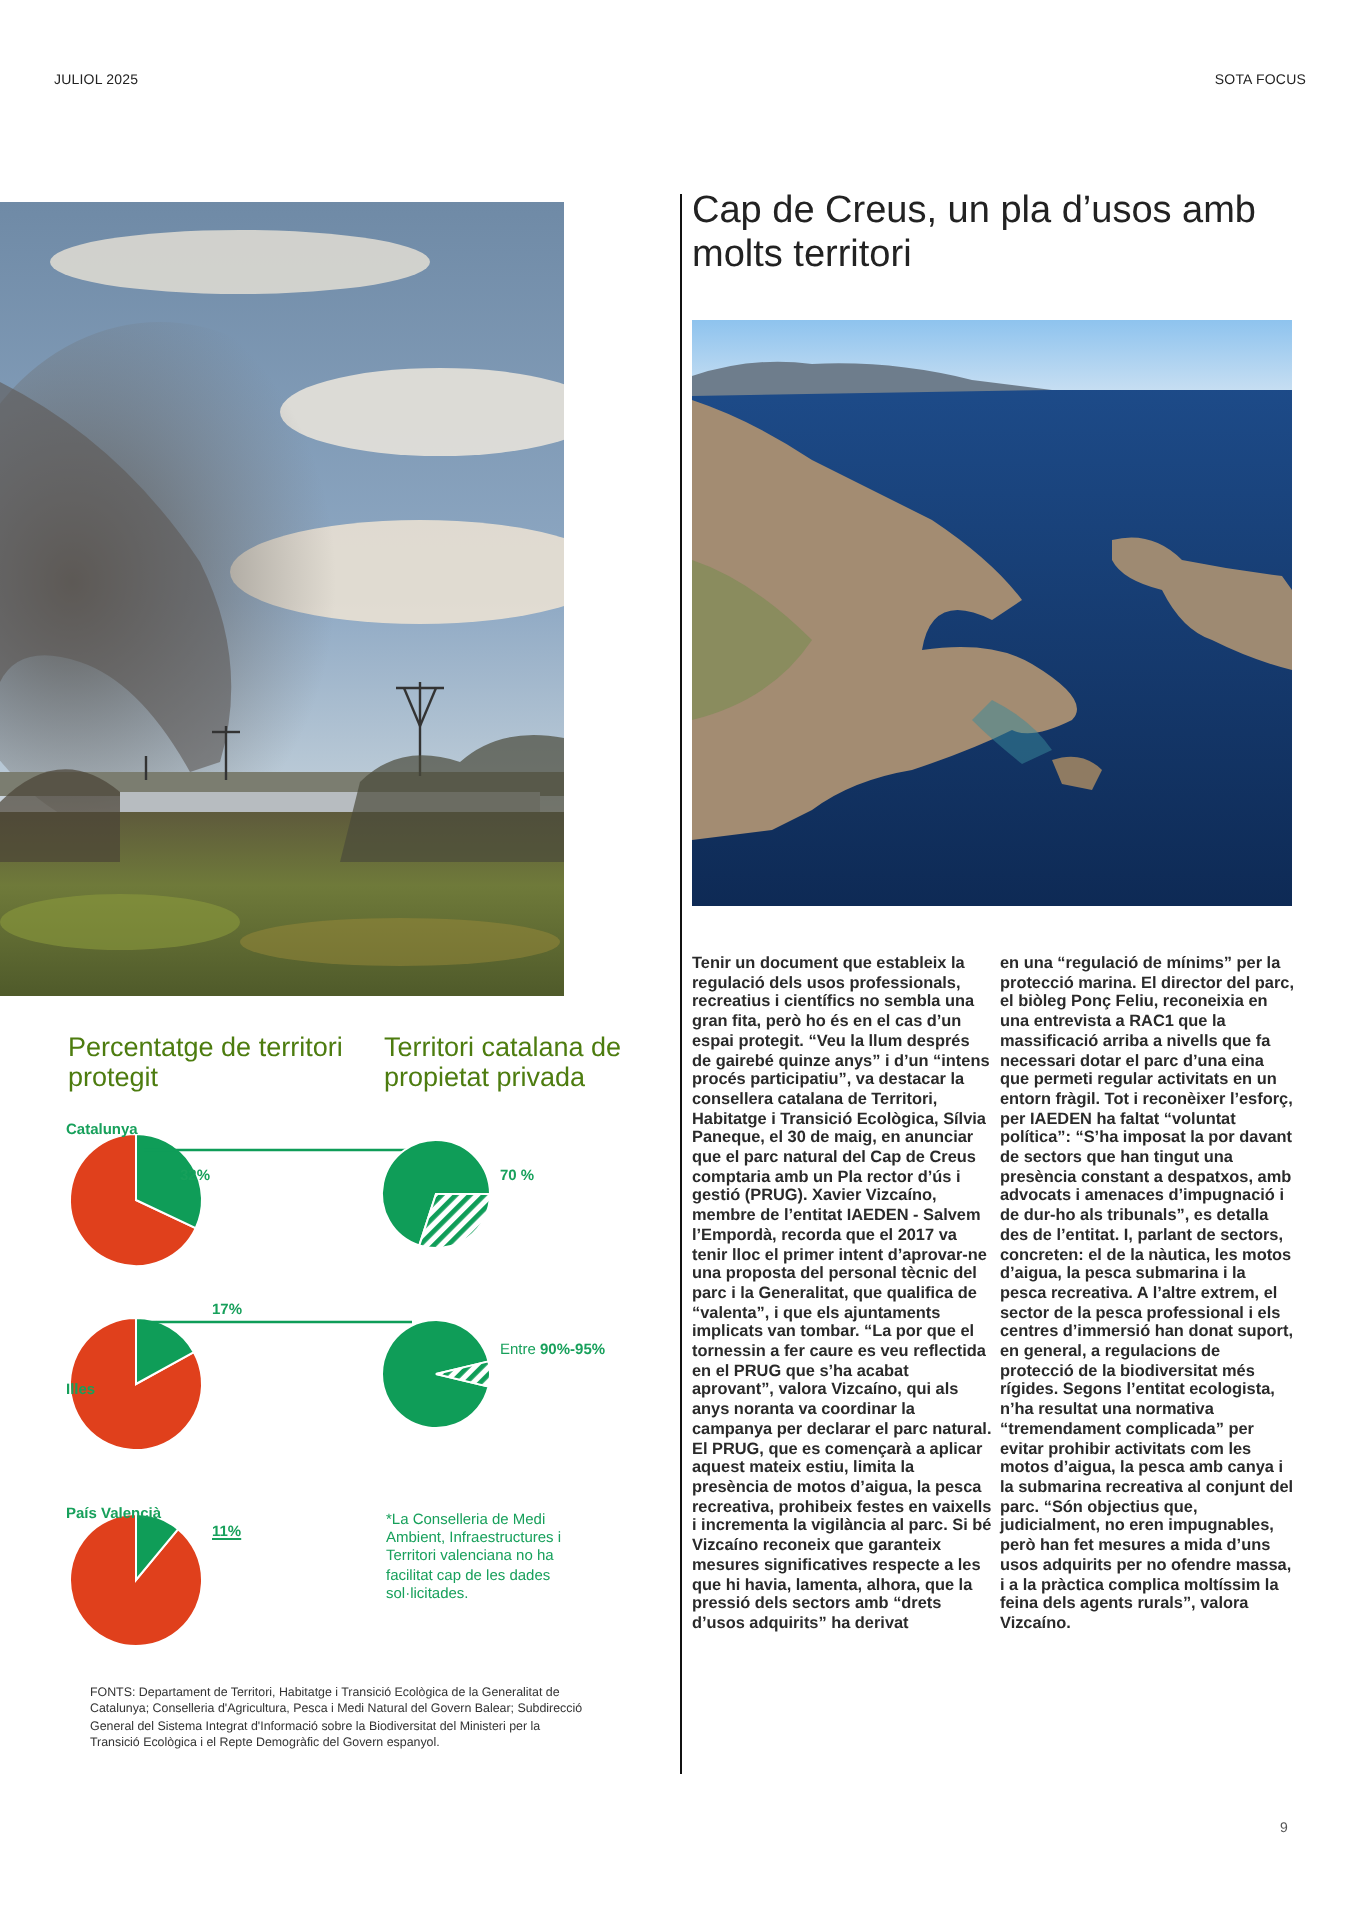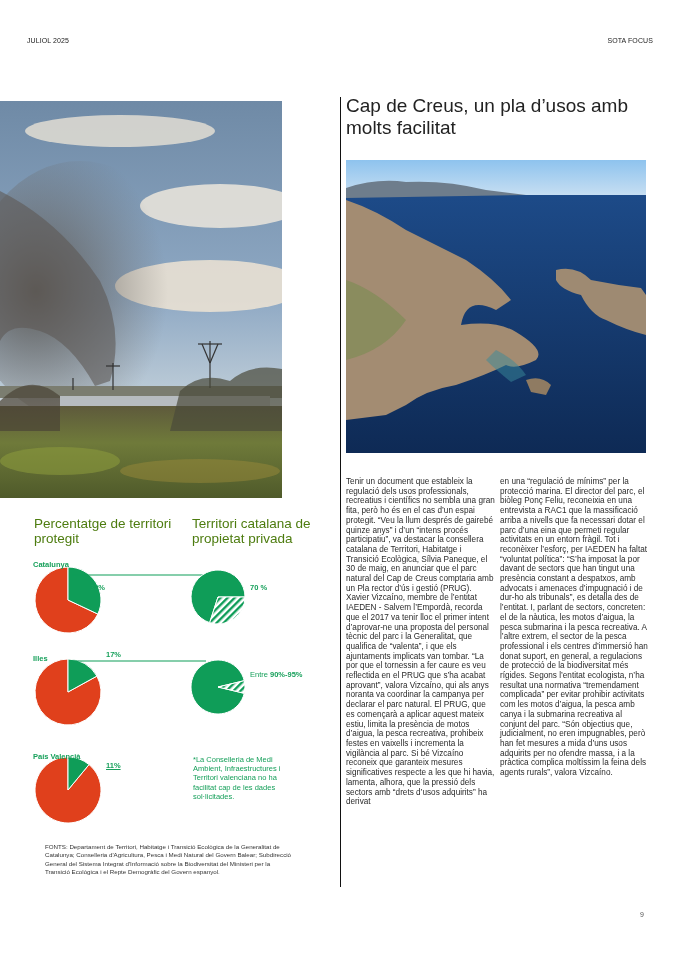--- a/index.html
+++ b/index.html
@@ -27,21 +27,21 @@
   #note { left: 193px; top: 755px; }
   .sources { font-size: 6.2px; line-height: 8.4px; color: #333; width: 250px; }
   #sources { left: 45px; top: 843px; }
 
   
   #divider { left: 340px; top: 97px; width: 1px; height: 790px; background: #111; }
   #article-title { left: 346px; top: 95px; font-size: 19px; line-height: 22px; color: #222; width: 300px; }
   #sea-photo { left: 346px; top: 160px; width: 300px; height: 293px; overflow: hidden; }
   #sea-photo svg { display: block; }
   .col { font-size: 8.2px; line-height: 9.7px; color: #2a2a2a; width: 150px; }
-  .col p { margin: 0; }
+  .col p { margin: 0; font-weight: bold; }
   #col1 { left: 346px; top: 477px; }
   #col2 { left: 500px; top: 477px; width: 148px; }
   #page-number { left: 640px; top: 911px; font-size: 7px; color: #555; }
 </style>
 </head>
 <body>
 
 <div id="hdr-left" class="abs hdr">JULIOL 2025</div>
 <div id="hdr-right" class="abs hdr">SOTA FOCUS</div>
 
@@ -112,32 +112,32 @@
       <line x1="72" y1="106" x2="206" y2="106" stroke="#0f9d58" stroke-width="1.2"></line>
       <path d="M218 132 L244.25398785073727 138.30302482410943 A27 27 0 1 1 244.25398785073727 125.69697517589054 Z" fill="#0f9d58" stroke="#ffffff" stroke-width="1"></path>
       <path d="M218 132 L244.25398785073727 125.69697517589056 A27 27 0 0 1 244.25398785073727 138.30302482410943 Z" fill="url(#hatch)" stroke="#ffffff" stroke-width="1"></path>
     </g>
 </svg>
 
 <div class="abs region-label" style="left:33px;top:560px;">Catalunya</div>
 <div class="abs pct-label" style="left:90px;top:583px;">32%</div>
 <div class="abs pct-label" style="left:250px;top:583px;">70 %</div>
 
-<div class="abs region-label" style="left:33px;top:654px;">Illes</div>
+<div class="abs region-label" style="left:33px;top:690px;">Illes</div>
 <div class="abs pct-label" style="left:106px;top:650px;">17%</div>
 <div class="abs pct-label" style="left:250px;top:670px;"><span class="light">Entre </span><span>90%-95%</span></div>
 
 <div class="abs region-label" style="left:33px;top:752px;">País Valencià</div>
 <div class="abs pct-label" style="left:106px;top:761px;text-decoration:underline;">11%</div>
 
 <div id="note" class="abs note">*La Conselleria de Medi Ambient, Infraestructures i Territori valenciana no ha facilitat cap de les dades sol·licitades.</div>
 <div id="sources" class="abs sources">FONTS: Departament de Territori, Habitatge i Transició Ecològica de la Generalitat de Catalunya; Conselleria d'Agricultura, Pesca i Medi Natural del Govern Balear; Subdirecció General del Sistema Integrat d'Informació sobre la Biodiversitat del Ministeri per la Transició Ecològica i el Repte Demogràfic del Govern espanyol.</div>
 
 <div id="divider" class="abs"></div>
-<div id="article-title" class="abs">Cap de Creus, un pla d’usos amb molts facilitat</div>
+<div id="article-title" class="abs">Cap de Creus, un pla d’usos amb molts territori</div>
 
 <div id="sea-photo" class="abs">
   <svg width="300" height="293" viewBox="0 0 300 293">
     <defs>
       <linearGradient id="sea" x1="0" y1="0" x2="0" y2="1">
         <stop offset="0" stop-color="#1f4f8f"></stop>
         <stop offset="1" stop-color="#0e2a55"></stop>
       </linearGradient>
       <linearGradient id="sky2" x1="0" y1="0" x2="0" y2="1">
         <stop offset="0" stop-color="#8ec3ee"></stop>

